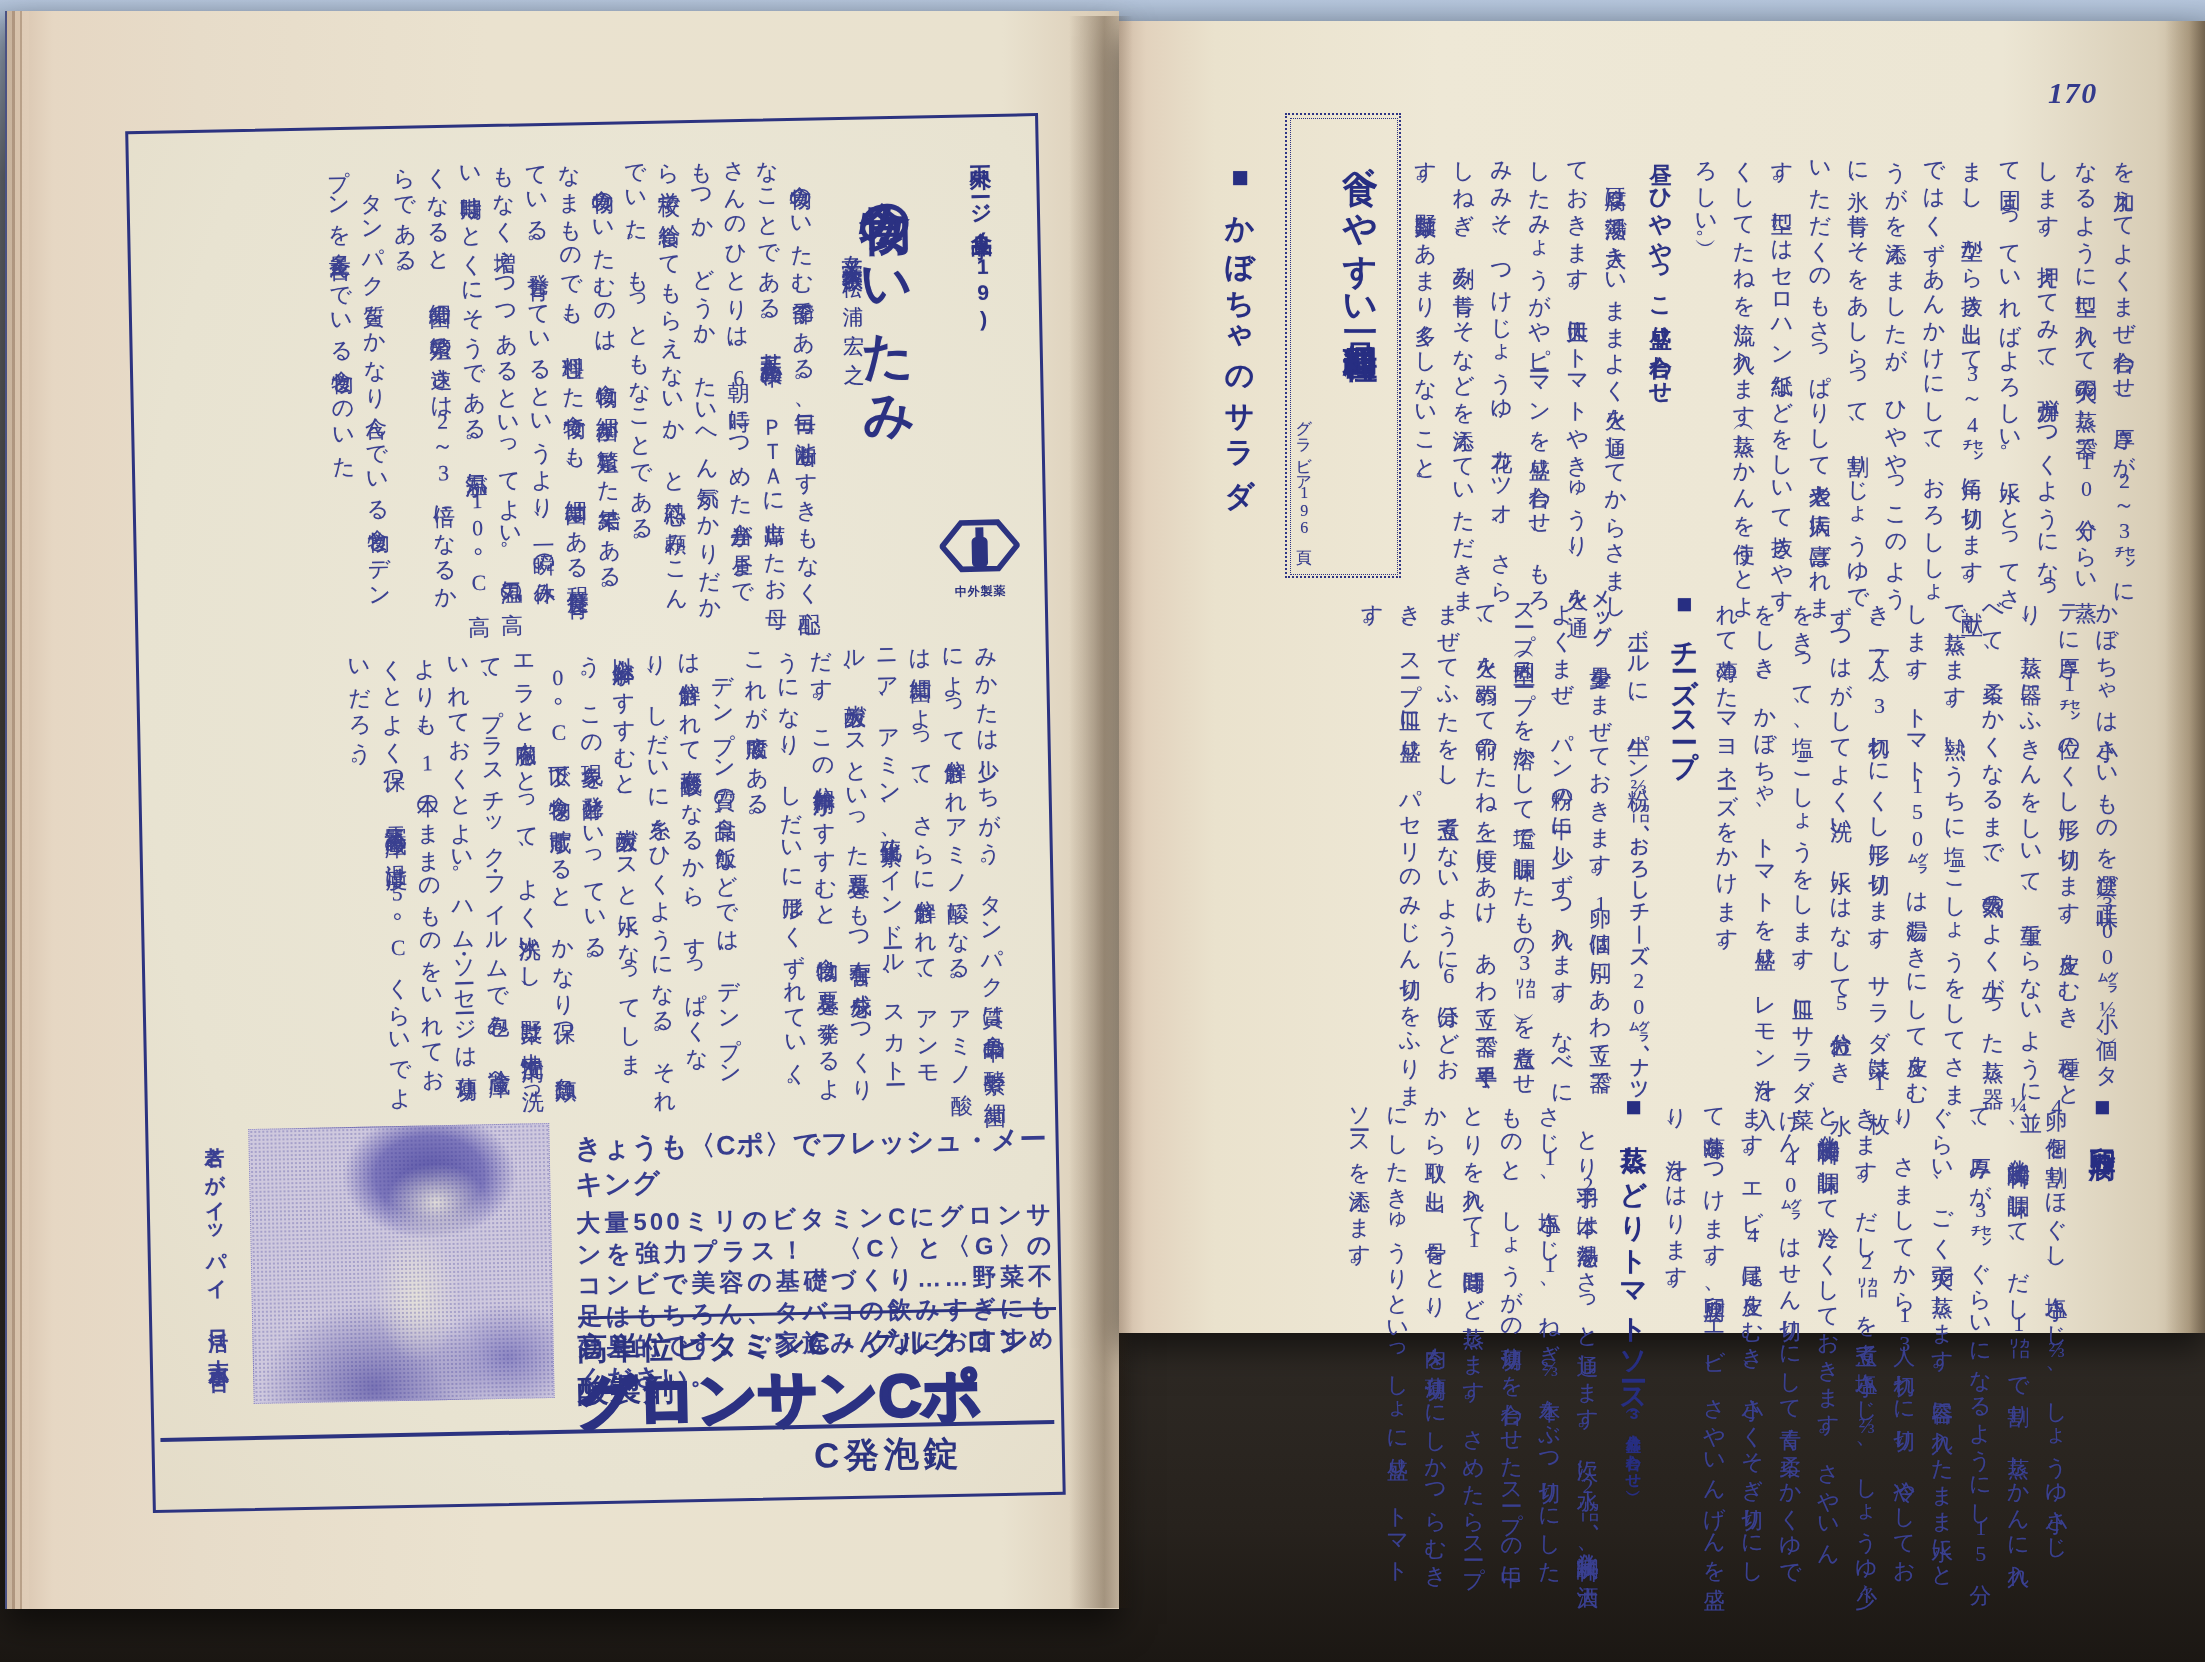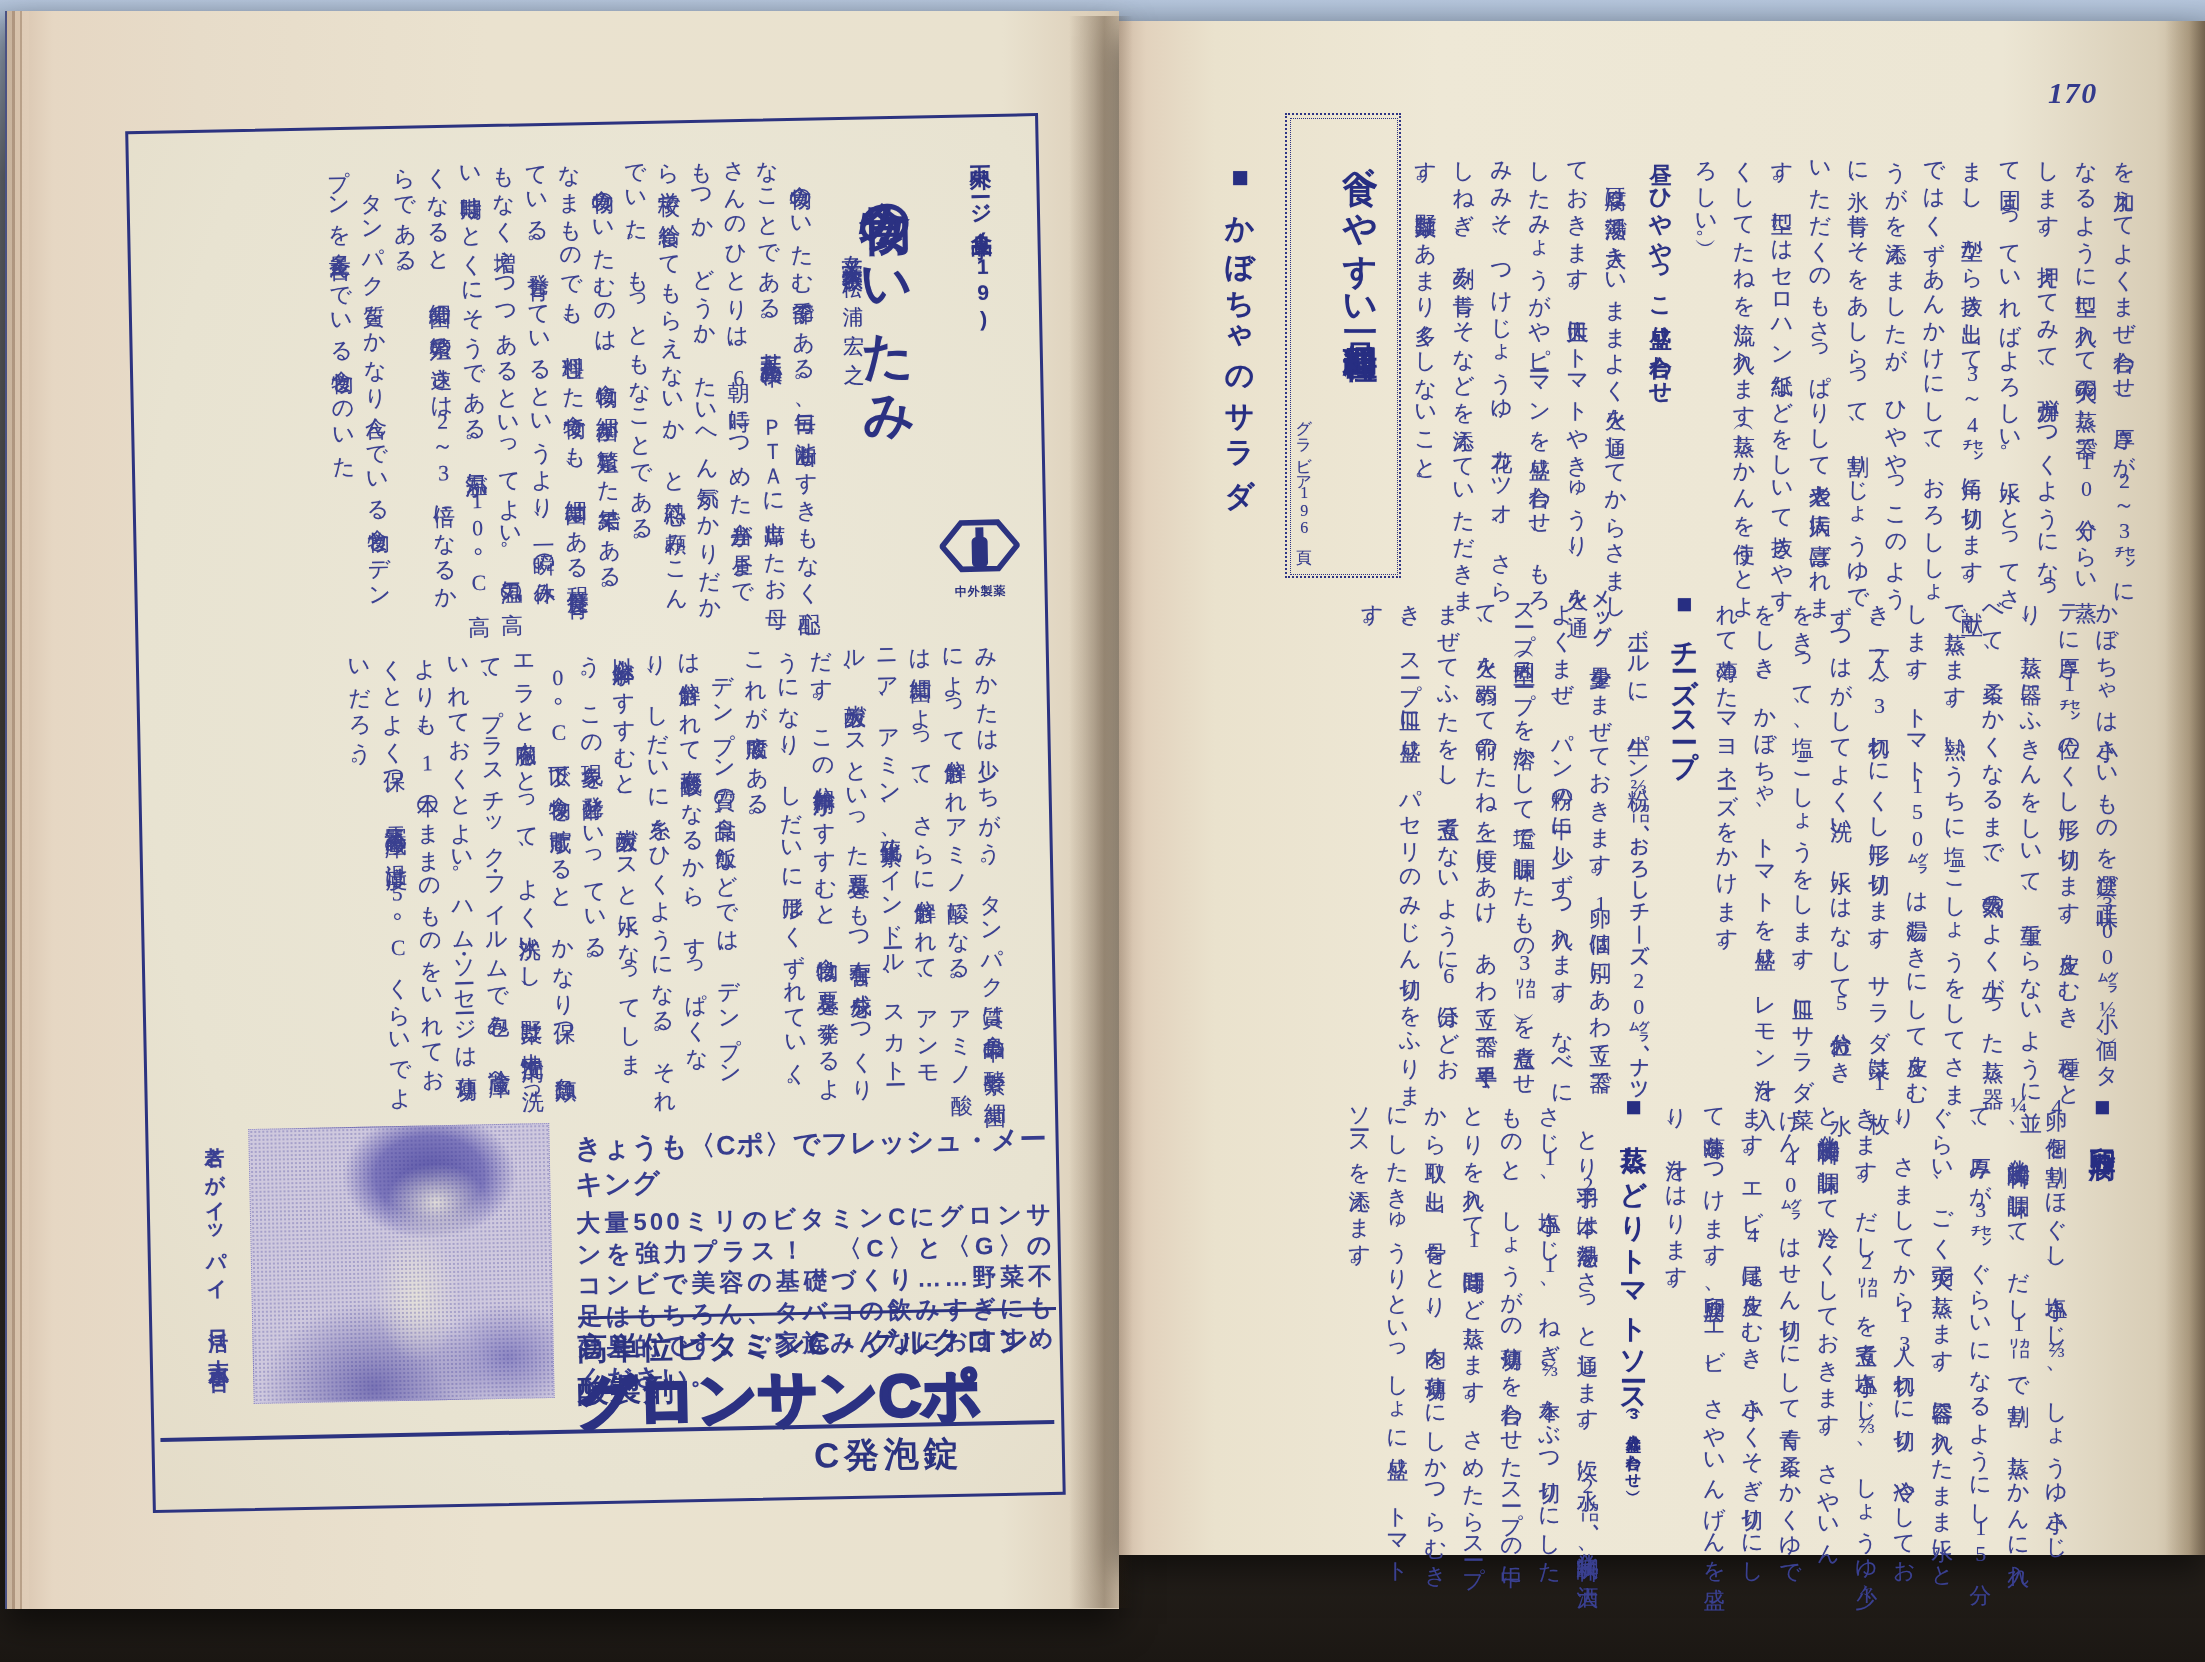--- a/index.html
+++ b/index.html
@@ -7,21 +7,21 @@
        font-family:"Liberation Serif", serif;}
   .scene{position:absolute;inset:0;
        background:linear-gradient(180deg,#b5c5db 0px,#9fb0c6 24px,#6b6f77 177px,#46423d 724px,#27221d 1528px,#1b1713 1663px);}
   
   .page{position:absolute;box-shadow:0 14.5px 32px rgba(0,0,0,.55);}
   .page-left{left:4.8px;top:11.3px;width:1114px;height:1598px;
      background:linear-gradient(90deg,#c7b39e 0px,#dcc9b4 21px,#e6d7c3 48px,#e7dcc9 193px,#eae2cf 482px,#e9e2cf 997px,#d9cab4 1114px);}
   .page-left .stack-edges{position:absolute;left:0;top:0;width:24px;height:100%;
      background:repeating-linear-gradient(90deg,#34407e 0 2.4px,#c9b49d 2.4px 7.2px,#a98f78 7.2px 9.6px,#d8c3ac 9.6px 15.3px,#b39a82 15.3px 17px,#e0cdb8 17px 24px);
      opacity:.85;}
-  .page-right{left:1119px;top:21px;width:1086px;height:1534px;
+  .page-right{left:1119px;top:21px;width:1086px;height:1312px;
      background:linear-gradient(90deg,#cdb9a4 0px,#e2d2bd 27px,#eae2cd 96px,#eee8d6 322px,#ece6d4 884px,#d8cdb6 1037px,#bba98e 1086px);}
   .gutter-shadow{position:absolute;left:1069px;top:16px;width:64px;height:1592px;
      background:linear-gradient(90deg,rgba(60,40,20,0) 0,rgba(60,40,20,.35) 55%,rgba(60,40,20,0) 100%);}
   
   .vtext{writing-mode:vertical-rl;text-orientation:upright;
      color:#3a4090;text-shadow:0 0 0.8px rgba(50,55,140,.35);}
   .vtext p{margin:0;}
   
   .article-box{position:absolute;left:120px;top:102px;width:907px;height:1376px;
      border:3.2px solid #2c3380;background:

